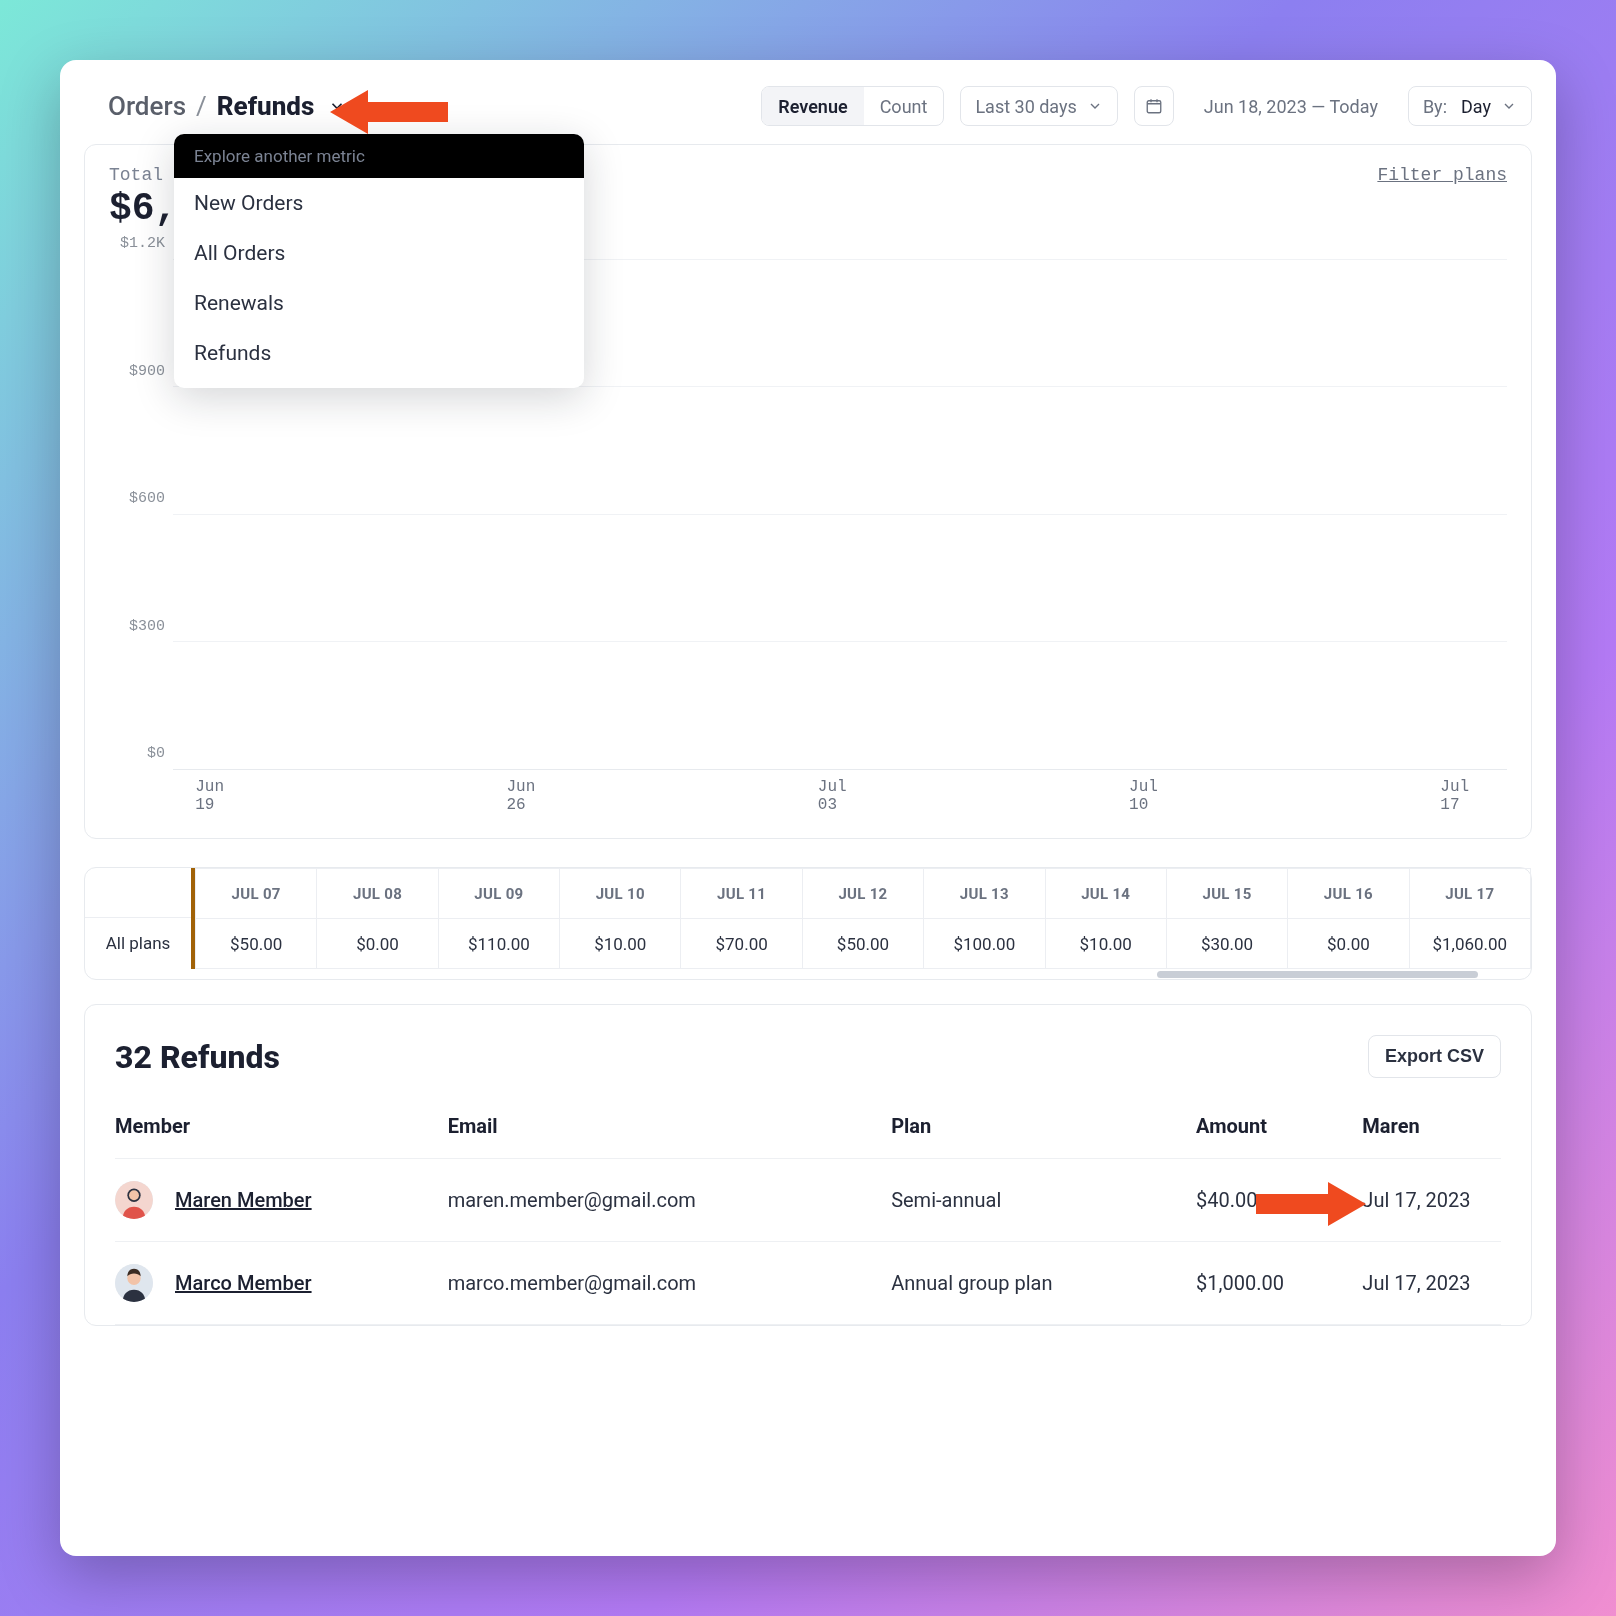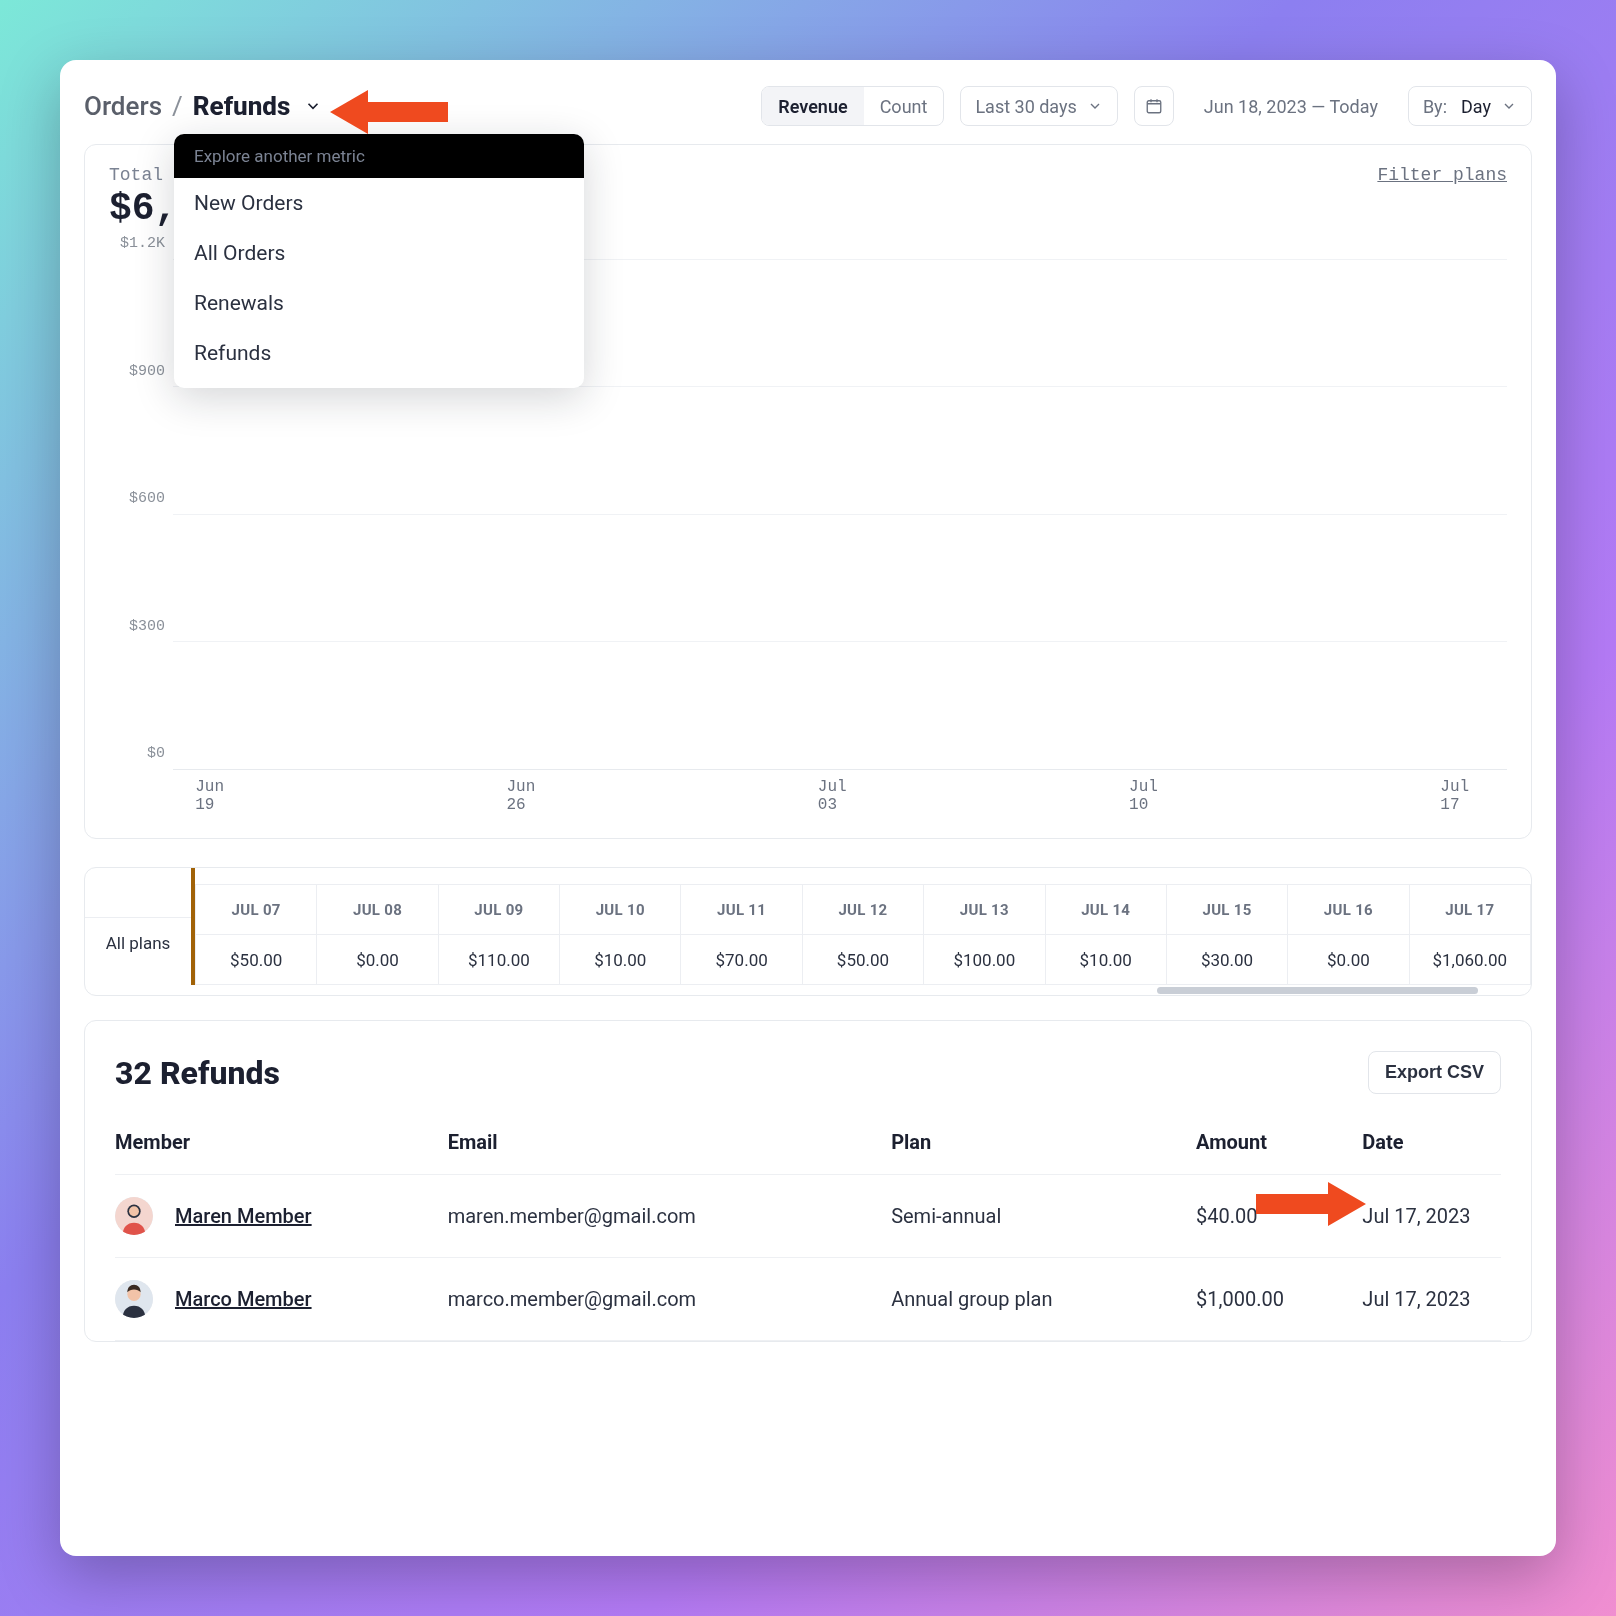--- a/index.html
+++ b/index.html
@@ -28,20 +28,21 @@
   display: flex;
   align-items: center;
   gap: 16px;
   padding: 6px 0 18px 0;
 }
 .breadcrumb {
   display: flex;
   align-items: center;
   gap: 10px;
   font-size: 26px;
+  margin-left: 24px;
 }
 .breadcrumb .crumb { color: #5a5f6a; font-weight: 500; }
 .breadcrumb .slash { color: #8a9099; font-weight: 400; }
 .breadcrumb .current { color: #1c2030; font-weight: 800; }
 .chev-down { margin-left: 4px; }
 .chev-down svg { width: 18px; height: 18px; stroke: #1c2030; stroke-width: 2.2; fill:none;}
 .spacer { flex: 1; }
 .seg {
   display: inline-flex;
   border: 1px solid #e2e5ea;
@@ -156,21 +157,21 @@
 .xaxis .xl { flex:1; font-size:16px; color:#6b7280;}
 .xaxis .xl span { display:inline-block; transform:translateX(-50%);}
 
 .strip { margin-top: 28px; }
 .strip .inner { display:flex; }
 .strip .stub {
   width:110px; border-right:4px solid #a16207;
   display:flex; flex-direction:column;
 }
 .strip .scroll { flex:1; overflow-x:hidden; position:relative;}
-.strip table { border-collapse:collapse; width:100%; table-layout:fixed;margin-top:16px;}
+.strip table { border-collapse:collapse; width:100%; table-layout:fixed;}
 .strip th, .strip td {
   border:1px solid #eceef2; text-align:center;
   font-size:17px; color:#2b3140; height:50px;
 }
 .strip th { color:#6b7280; font-weight:700; font-size:15px; letter-spacing:0.3px;}
 .strip .stub .h { height:50px; border-bottom:1px solid #eceef2;}
 .strip .stub .c { height:50px; display:flex; align-items:center; justify-content:center; font-size:17px; color:#2b3140;}
 .scrollbar { height:10px; background:transparent; margin:0 0 0 110px; position:relative;}
 .scrollbar .thumb { position:absolute; left:72%; width:24%; top:2px; height:7px; background:#c9ced6; border-radius:4px;}
 
@@ -460,21 +461,21 @@
       <div class="ref-title">32 Refunds</div>
       <button class="export">Export CSV</button>
     </div>
     <table class="rtable">
       <thead>
           <tr>
         <th style="width:24%;">Member</th>
         <th style="width:32%;">Email</th>
         <th style="width:22%;">Plan</th>
         <th style="width:12%;">Amount</th>
-        <th style="width:10%;">Date</th>
+        <th style="width:10%;">Maren</th>
       </tr>
         </thead>
       <tbody id="refund-rows">
           <tr>
     <td>
               <div class="member">
       <div class="avatar">
                   <svg viewBox="0 0 40 40">
                     <circle cx="20" cy="20" r="20" fill="#f4d6cf"></circle>
                     <circle cx="20" cy="15" r="7" fill="#2b3140"></circle>

